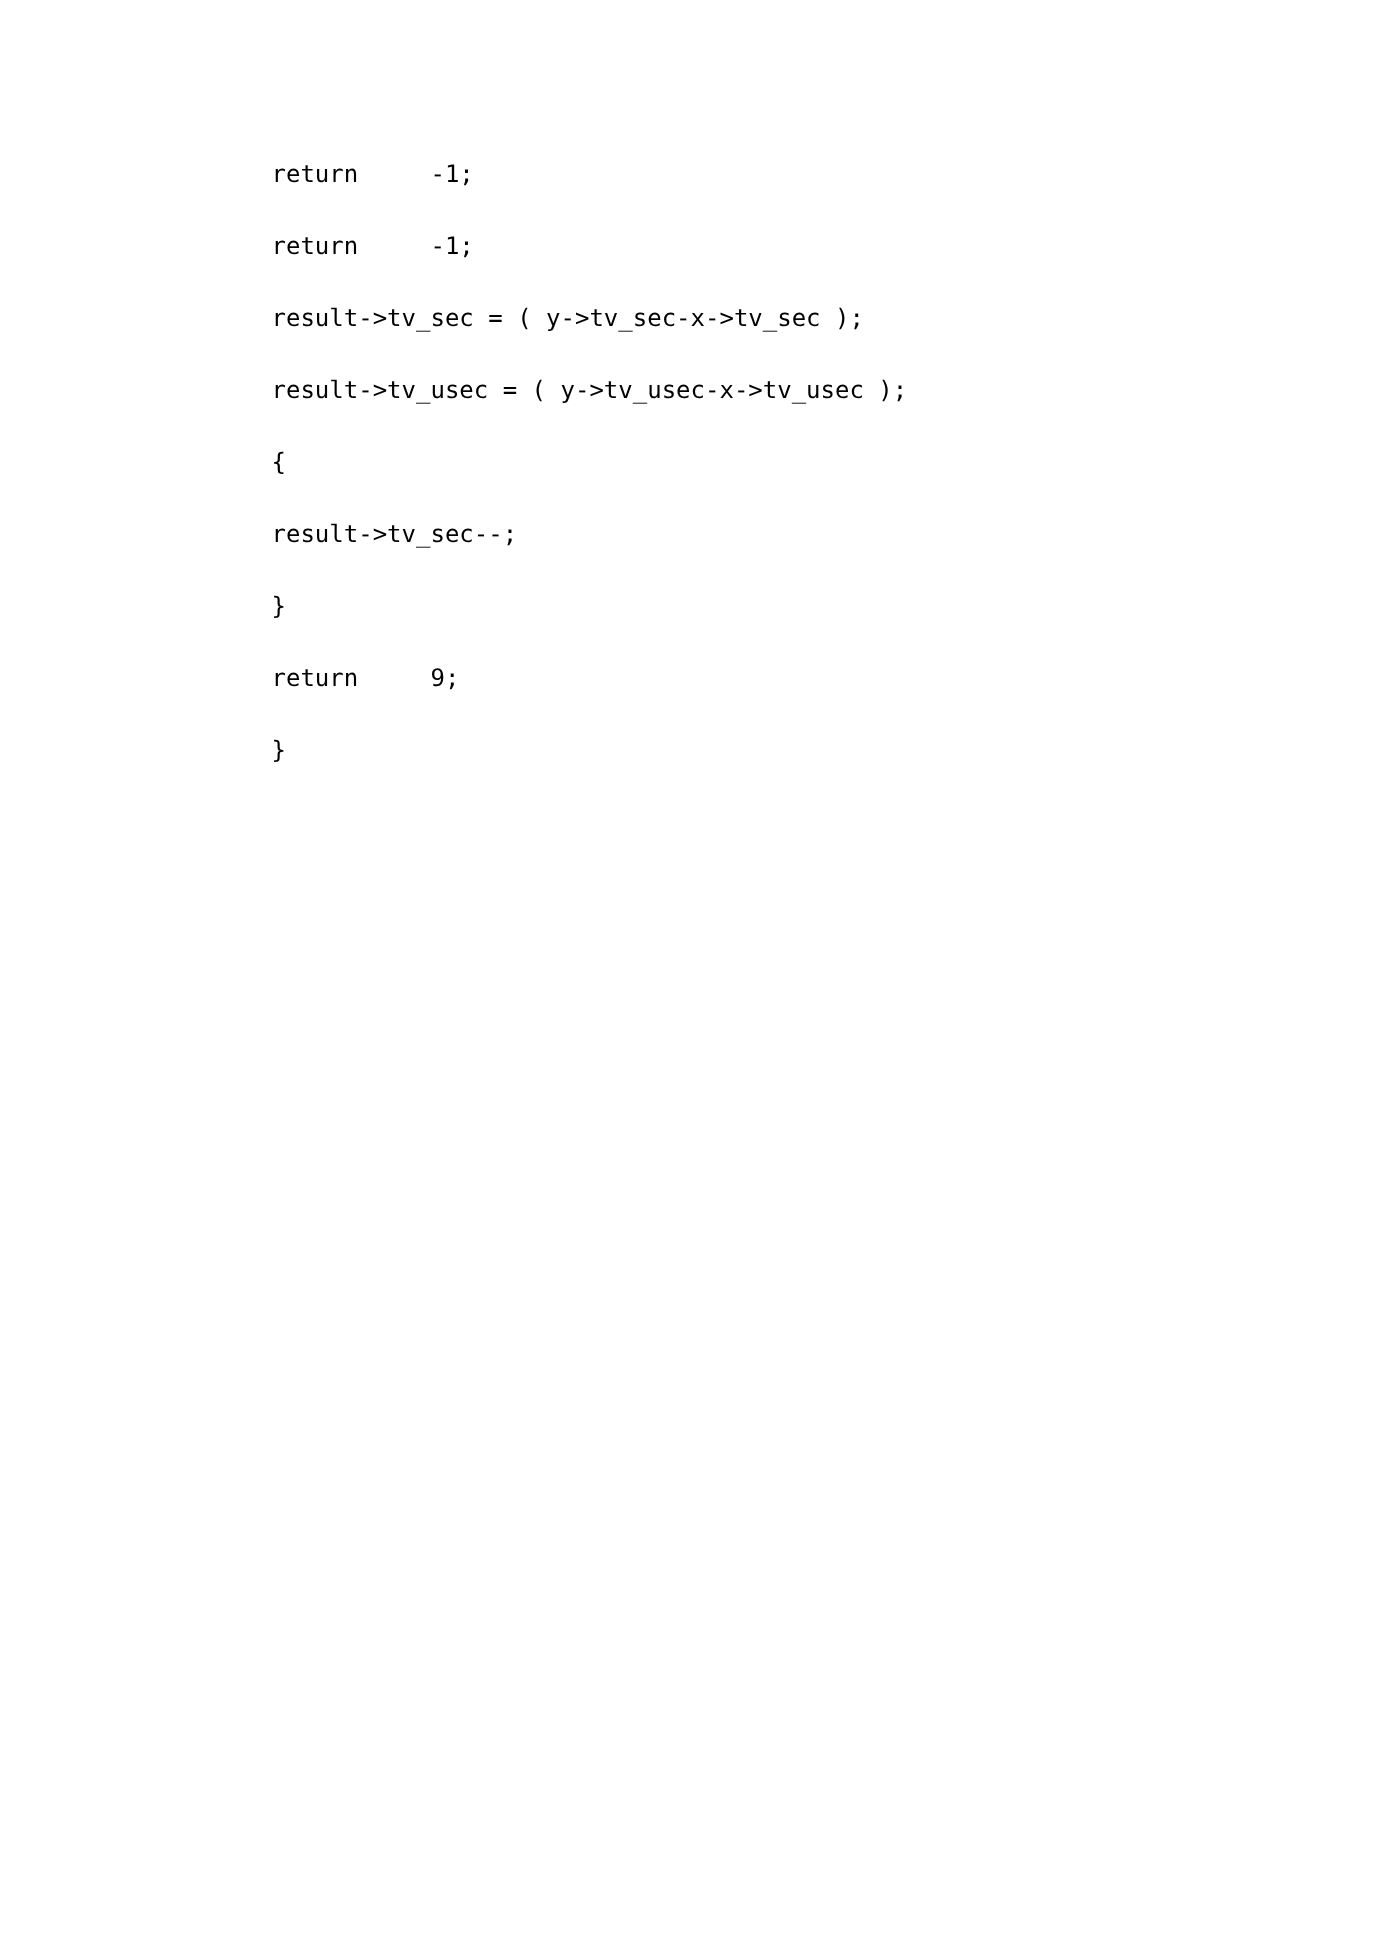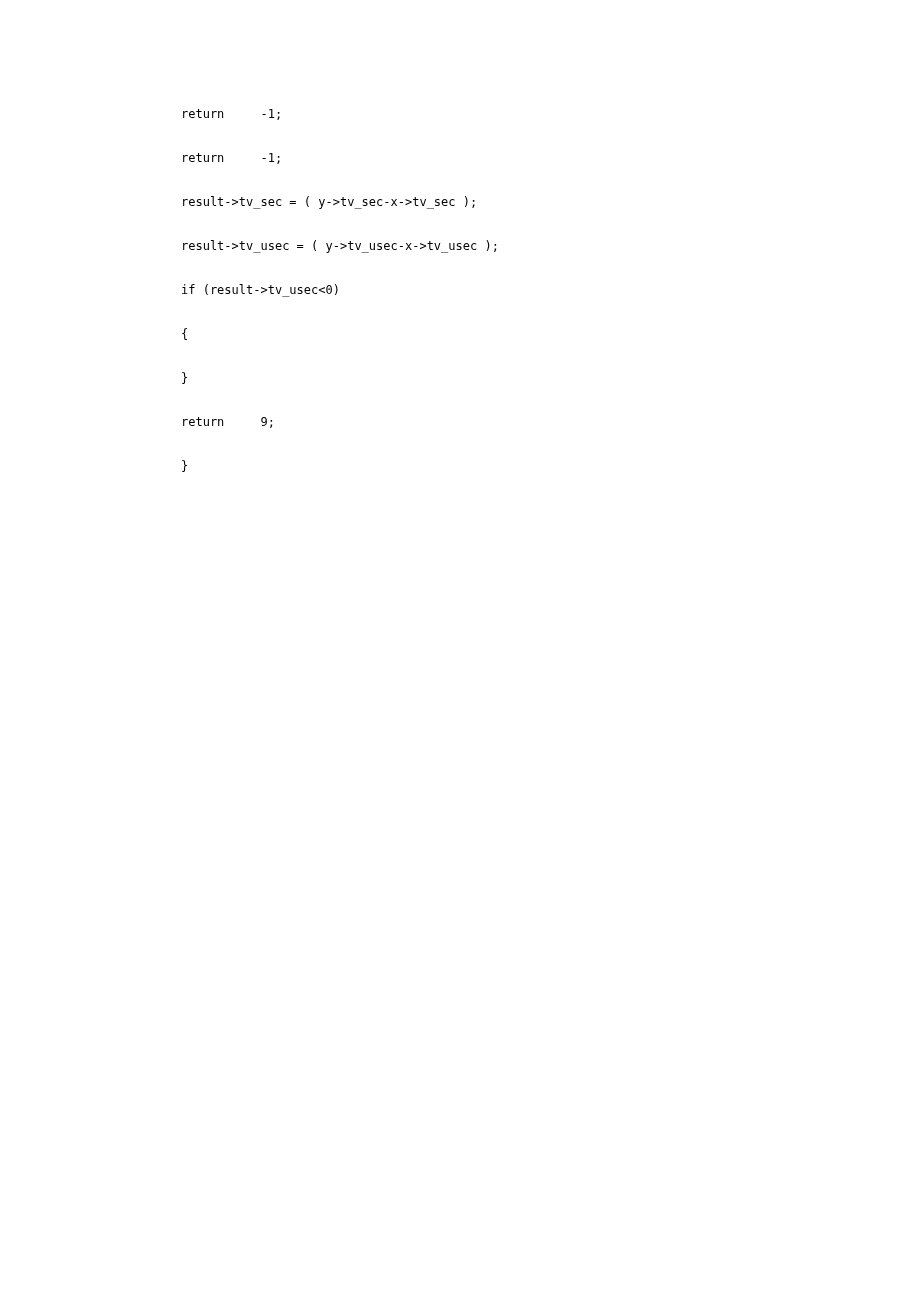--- a/index.html
+++ b/index.html
@@ -9,34 +9,34 @@
     width: 920px;
     height: 1302px;
   }
   .page {
     padding-top: 108px;
     padding-left: 181px;
     padding-right: 60px;
   }
   .code-line {
     font-family: "SimSun", "MS Mincho", "NSimSun", "FangSong", monospace;
-    font-size: 12px;
+    font-size: 16px;
     color: #000000;
     line-height: 1.0;
     margin-bottom: 32px;
     white-space: pre;
     letter-spacing: 0px;
   }
 </style>
 </head>
 <body>
 
 <div class="page">
   <div class="code-line">return     -1;</div>
   <div class="code-line">return     -1;</div>
   <div class="code-line">result-&gt;tv_sec = ( y-&gt;tv_sec-x-&gt;tv_sec );</div>
   <div class="code-line">result-&gt;tv_usec = ( y-&gt;tv_usec-x-&gt;tv_usec );</div>
-  <div class="code-line">if (result-&gt;tv_usec&lt;0)</div>
   <div class="code-line">{</div>
+  <div class="code-line">result-&gt;tv_sec--;</div>
   <div class="code-line">}</div>
   <div class="code-line">return     9;</div>
   <div class="code-line">}</div>
 </div>
 
 </body></html>

